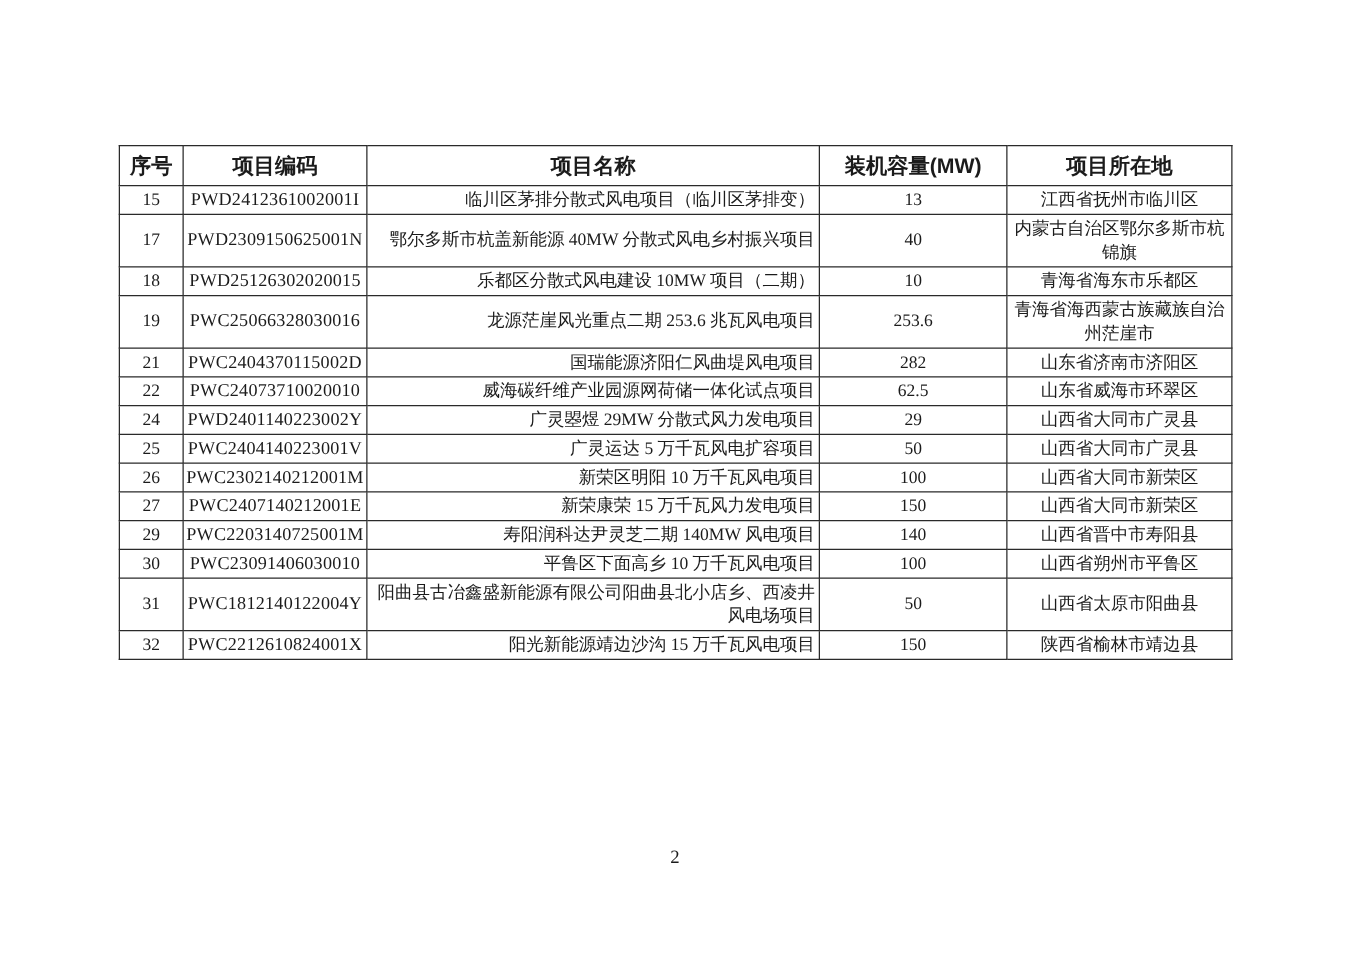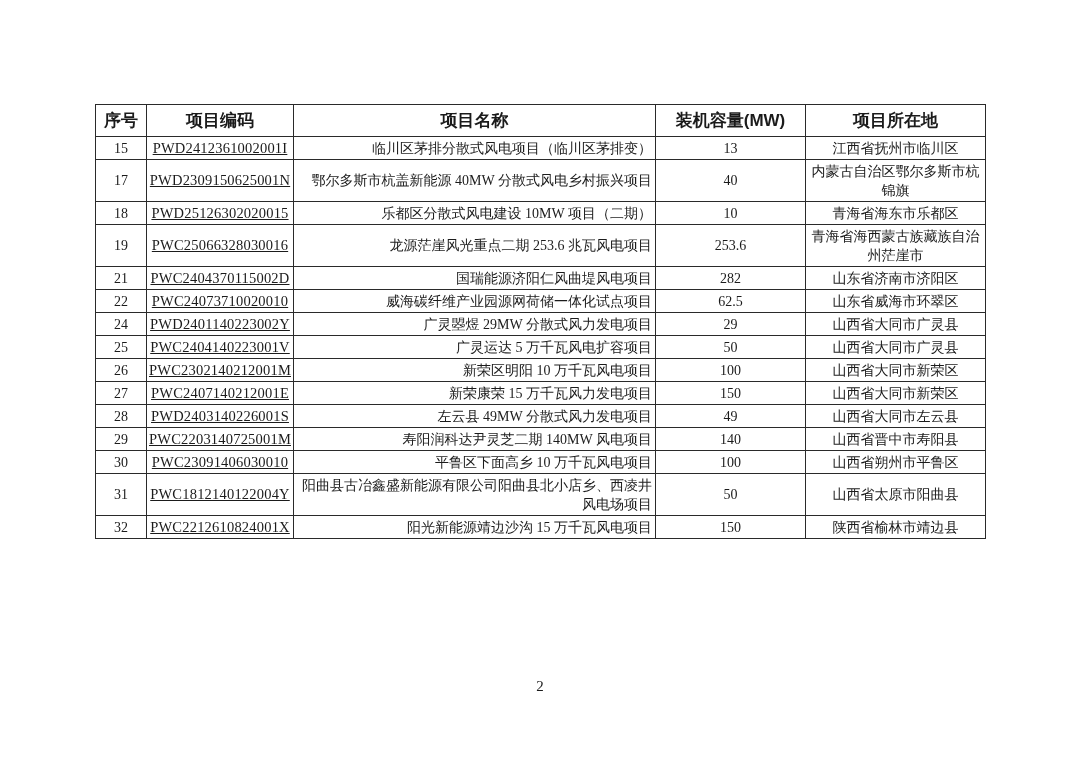--- a/index.html
+++ b/index.html
@@ -6,21 +6,21 @@
   body {
     width: 1080px; height: 764px;
     background: #ffffff;
     color: #1b1b1b;
     font-family: "Liberation Serif", "DejaVu Serif", serif;
     position: relative;
     overflow: hidden;
   }
   .doc-table {
     position: absolute;
-    left: 95px; top: 104px;
+    left: 95px; top: 116px;
     width: 890px;
     border-collapse: collapse;
     table-layout: fixed;
     border: 1.5px solid #1f1f1f;
   }
   .doc-table th, .doc-table td {
     border: 1px solid #2a2a2a;
     vertical-align: middle;
     overflow: hidden;
   }
@@ -39,21 +39,20 @@
     text-align: center;
   }
   .doc-table td.cell-name {
     text-align: right;
     padding-left: 3px;
     padding-right: 3px;
   }
   .doc-table td.cell-code {
     font-size: 14.5px;
     letter-spacing: 0.2px;
-    text-decoration: underline;
   }
   .page-footer {
     position: absolute;
     left: 0; top: 678px;
     width: 1080px;
     text-align: center;
     font-size: 15px;
     color: #1b1b1b;
   }
 </style>
@@ -142,27 +141,20 @@
     <td class="cell-location">山西省大同市新荣区</td>
   </tr>
       <tr>
     <td class="cell-no">27</td>
     <td class="cell-code">PWC2407140212001E</td>
     <td class="cell-name">新荣康荣 15 万千瓦风力发电项目</td>
     <td class="cell-capacity">150</td>
     <td class="cell-location">山西省大同市新荣区</td>
   </tr>
       <tr>
-    <td class="cell-no">28</td>
-    <td class="cell-code">PWD2403140226001S</td>
-    <td class="cell-name">左云县 49MW 分散式风力发电项目</td>
-    <td class="cell-capacity">49</td>
-    <td class="cell-location">山西省大同市左云县</td>
-  </tr>
-      <tr>
     <td class="cell-no">29</td>
     <td class="cell-code">PWC2203140725001M</td>
     <td class="cell-name">寿阳润科达尹灵芝二期 140MW 风电项目</td>
     <td class="cell-capacity">140</td>
     <td class="cell-location">山西省晋中市寿阳县</td>
   </tr>
       <tr>
     <td class="cell-no">30</td>
     <td class="cell-code">PWC23091406030010</td>
     <td class="cell-name">平鲁区下面高乡 10 万千瓦风电项目</td>

